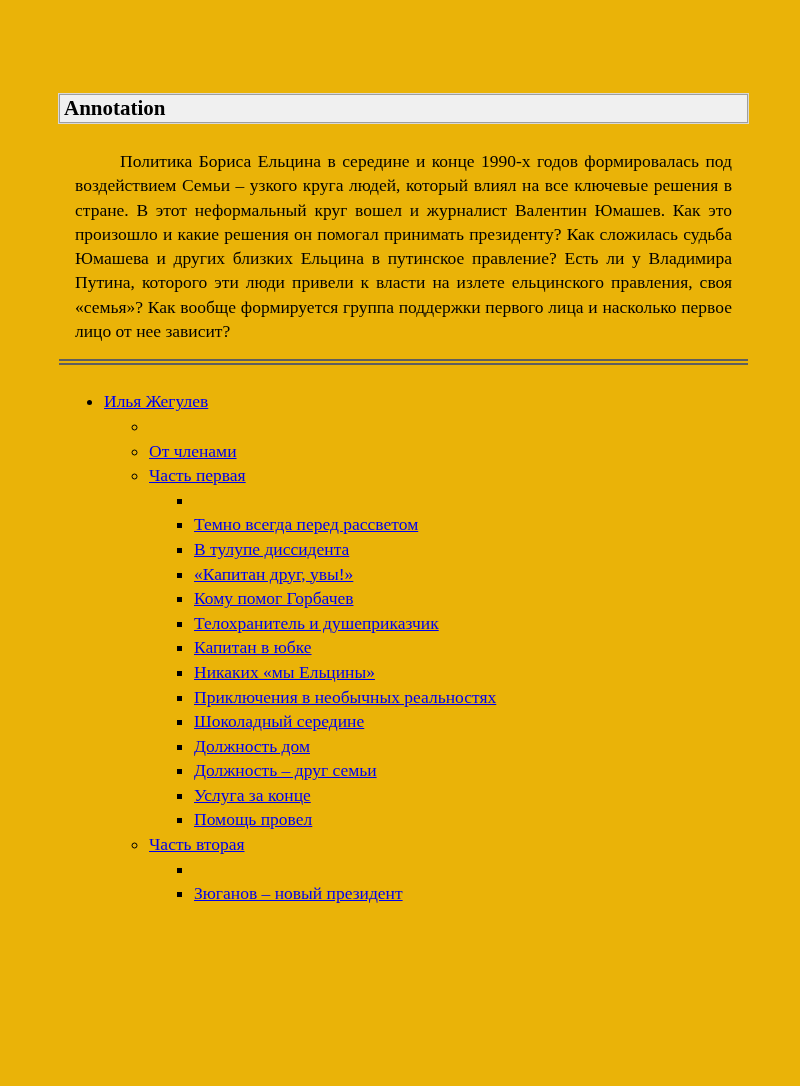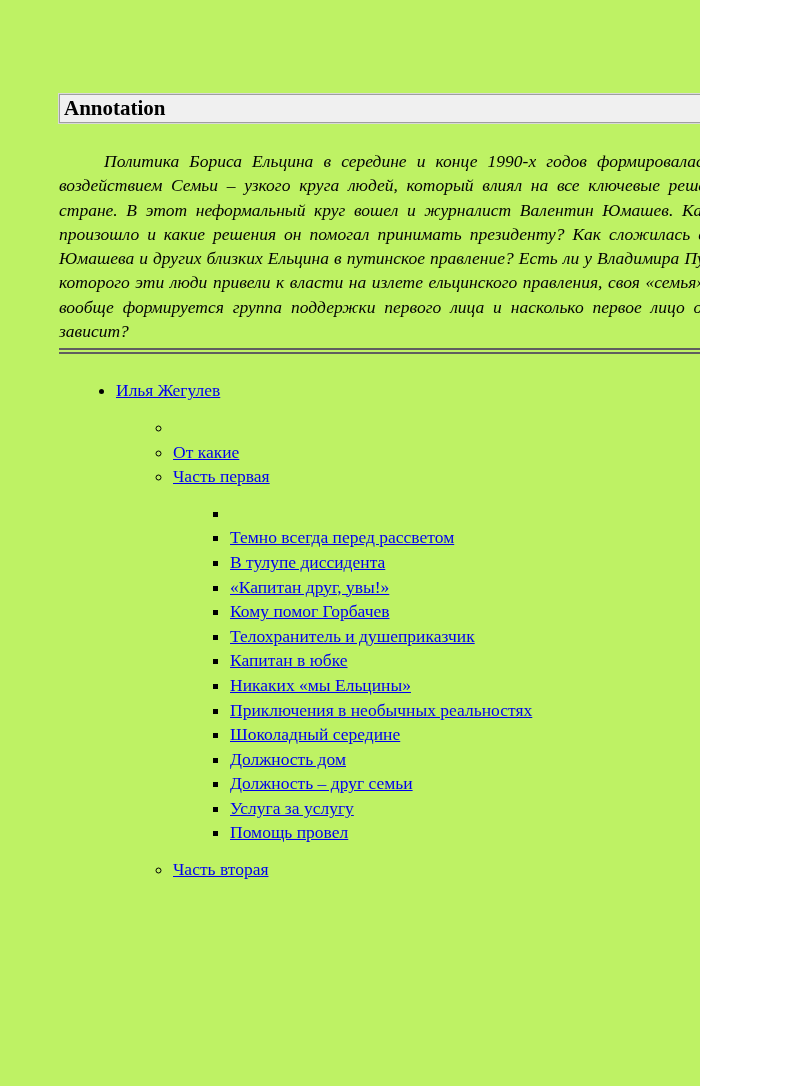--- a/index.html
+++ b/index.html
@@ -3,67 +3,66 @@
 <meta charset="utf-8">
 <style>
   html, body {
     margin: 0;
     padding: 0;
     background: #ffffff;
     color: #000000;
     font-family: "Liberation Serif", "DejaVu Serif", serif;
   }
   .page {
-    width: 700px;
+    width: 800px;
     height: 1086px;
     box-sizing: border-box;
     padding: 94px 52px 0 59px;
     overflow: hidden;
-    background: #bef264;
+    background: #eab308;
   }
   .annotation-header {
     box-sizing: border-box;
     width: 689px;
     background: #f0f0f0;
     border: 1px solid #9f9f9f;
     outline: 1px solid #d9d9d9;
     font-size: 21px;
     font-weight: bold;
     line-height: 24px;
     padding: 1px 4px 2px 4px;
     margin: 0;
   }
   .body-text {
     width: 689px;
   }
   .body-text p {
-    margin: 0;
+    margin: 16px;
     font-size: 17.5px;
     line-height: 24.3px;
     text-align: justify;
     text-indent: 45px;
-    font-style: italic;
   }
   .body-text p.first {
     margin-top: 26px;
   }
   hr.separator {
     width: 689px;
     margin: 5px 0 0 0;
     border: none;
     border-top: 6px double #5f5f5f;
     height: 0;
   }
   .toc {
     margin-top: 24px;
     font-size: 17.5px;
     line-height: 24.6px;
   }
   .toc ul {
-    margin: 12px;
+    margin: 0;
     padding: 0 0 0 45px;
   }
   ul.level-1 { list-style-type: disc; }
   ul.level-2 { list-style-type: circle; }
   ul.level-3 { list-style-type: square; }
   .toc li { margin: 0; }
   .toc a {
     color: #0000ee;
     text-decoration: underline;
     cursor: pointer;
@@ -85,42 +84,46 @@
 
   <hr class="separator">
 
   <nav class="toc">
     <ul class="level-1">
       <li>
         <a href="#">Илья Жегулев</a>
         <ul class="level-2">
           <li class="empty-item"><span></span></li>
           <li>
-            <a href="#">От какие</a>
+            <a href="#">От членами</a>
           </li>
           <li>
             <a href="#">Часть первая</a>
             <ul class="level-3">
               <li class="empty-item"><span></span></li>
               <li><a href="#">Темно всегда перед рассветом</a></li>
               <li><a href="#">В тулупе диссидента</a></li>
               <li><a href="#">«Капитан друг, увы!»</a></li>
               <li><a href="#">Кому помог Горбачев</a></li>
               <li><a href="#">Телохранитель и душеприказчик</a></li>
               <li><a href="#">Капитан в юбке</a></li>
               <li><a href="#">Никаких «мы Ельцины»</a></li>
               <li><a href="#">Приключения в необычных реальностях</a></li>
               <li><a href="#">Шоколадный середине</a></li>
               <li><a href="#">Должность дом</a></li>
               <li><a href="#">Должность – друг семьи</a></li>
-              <li><a href="#">Услуга за услугу</a></li>
+              <li><a href="#">Услуга за конце</a></li>
               <li><a href="#">Помощь провел</a></li>
             </ul>
           </li>
           <li>
             <a href="#">Часть вторая</a>
+            <ul class="level-3">
+              <li class="empty-item"><span></span></li>
+              <li><a href="#">Зюганов – новый президент</a></li>
+            </ul>
           </li>
         </ul>
       </li>
     </ul>
   </nav>
 
 </div>
 
 </body></html>

